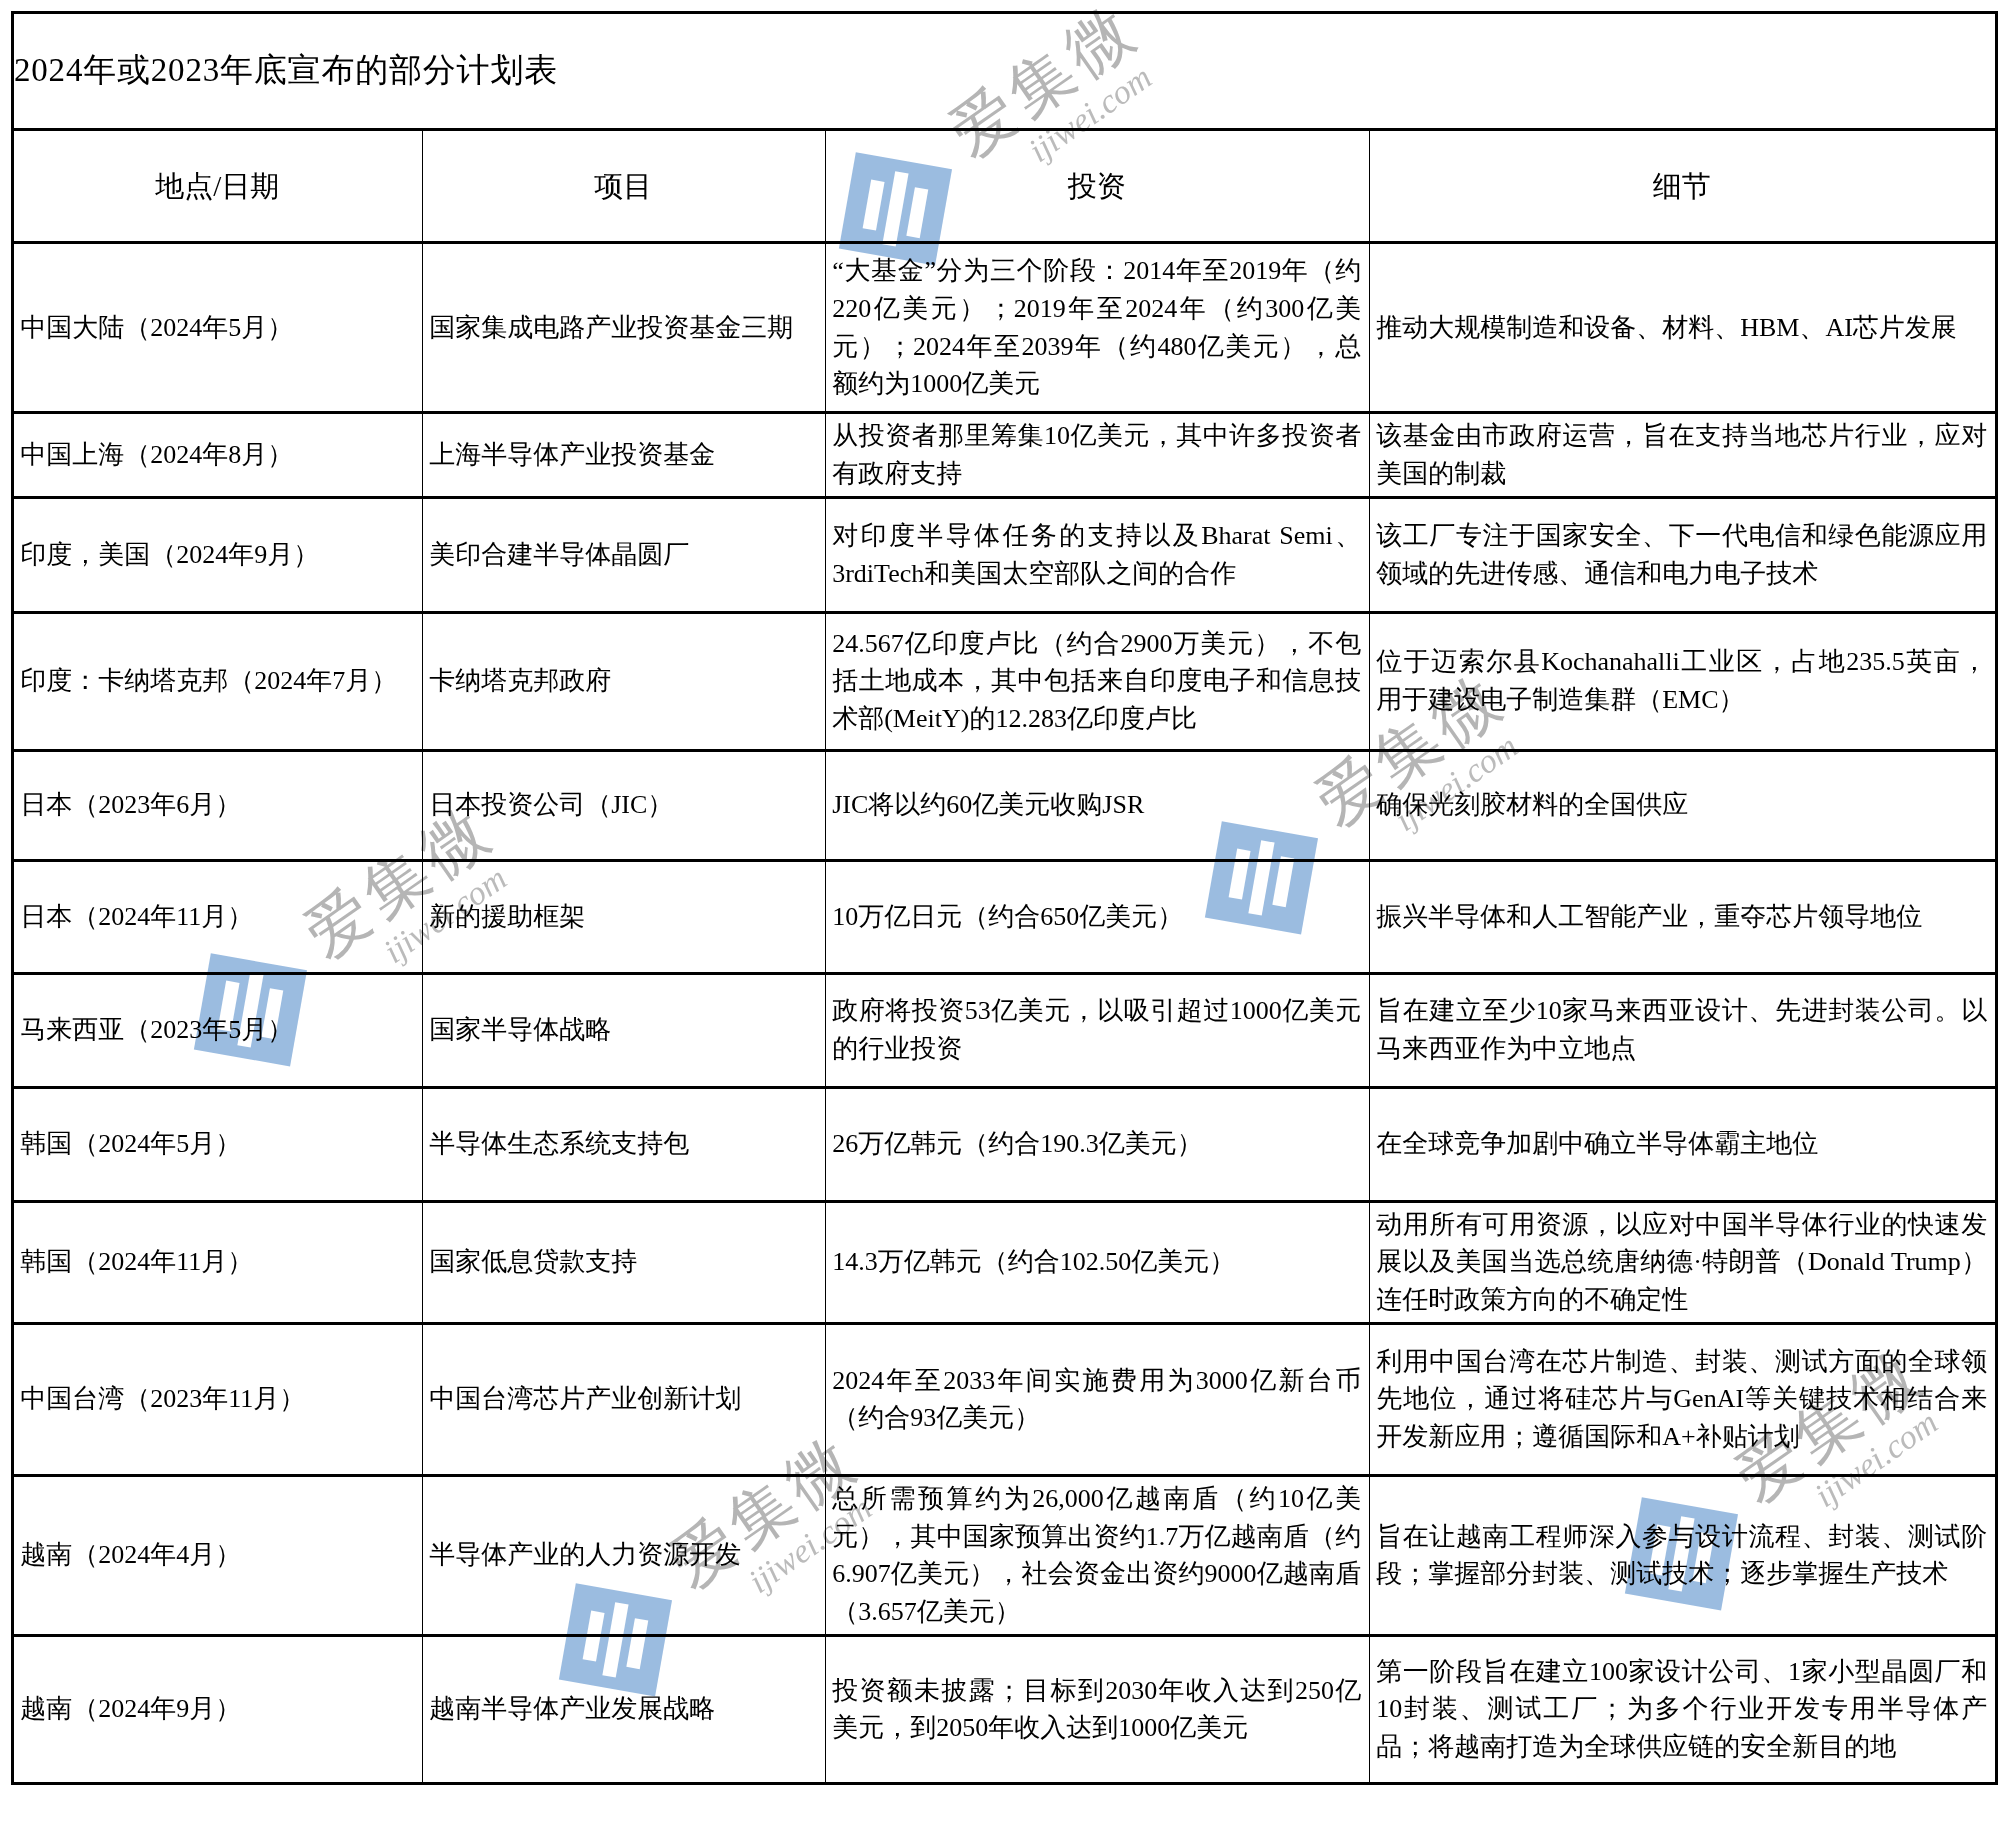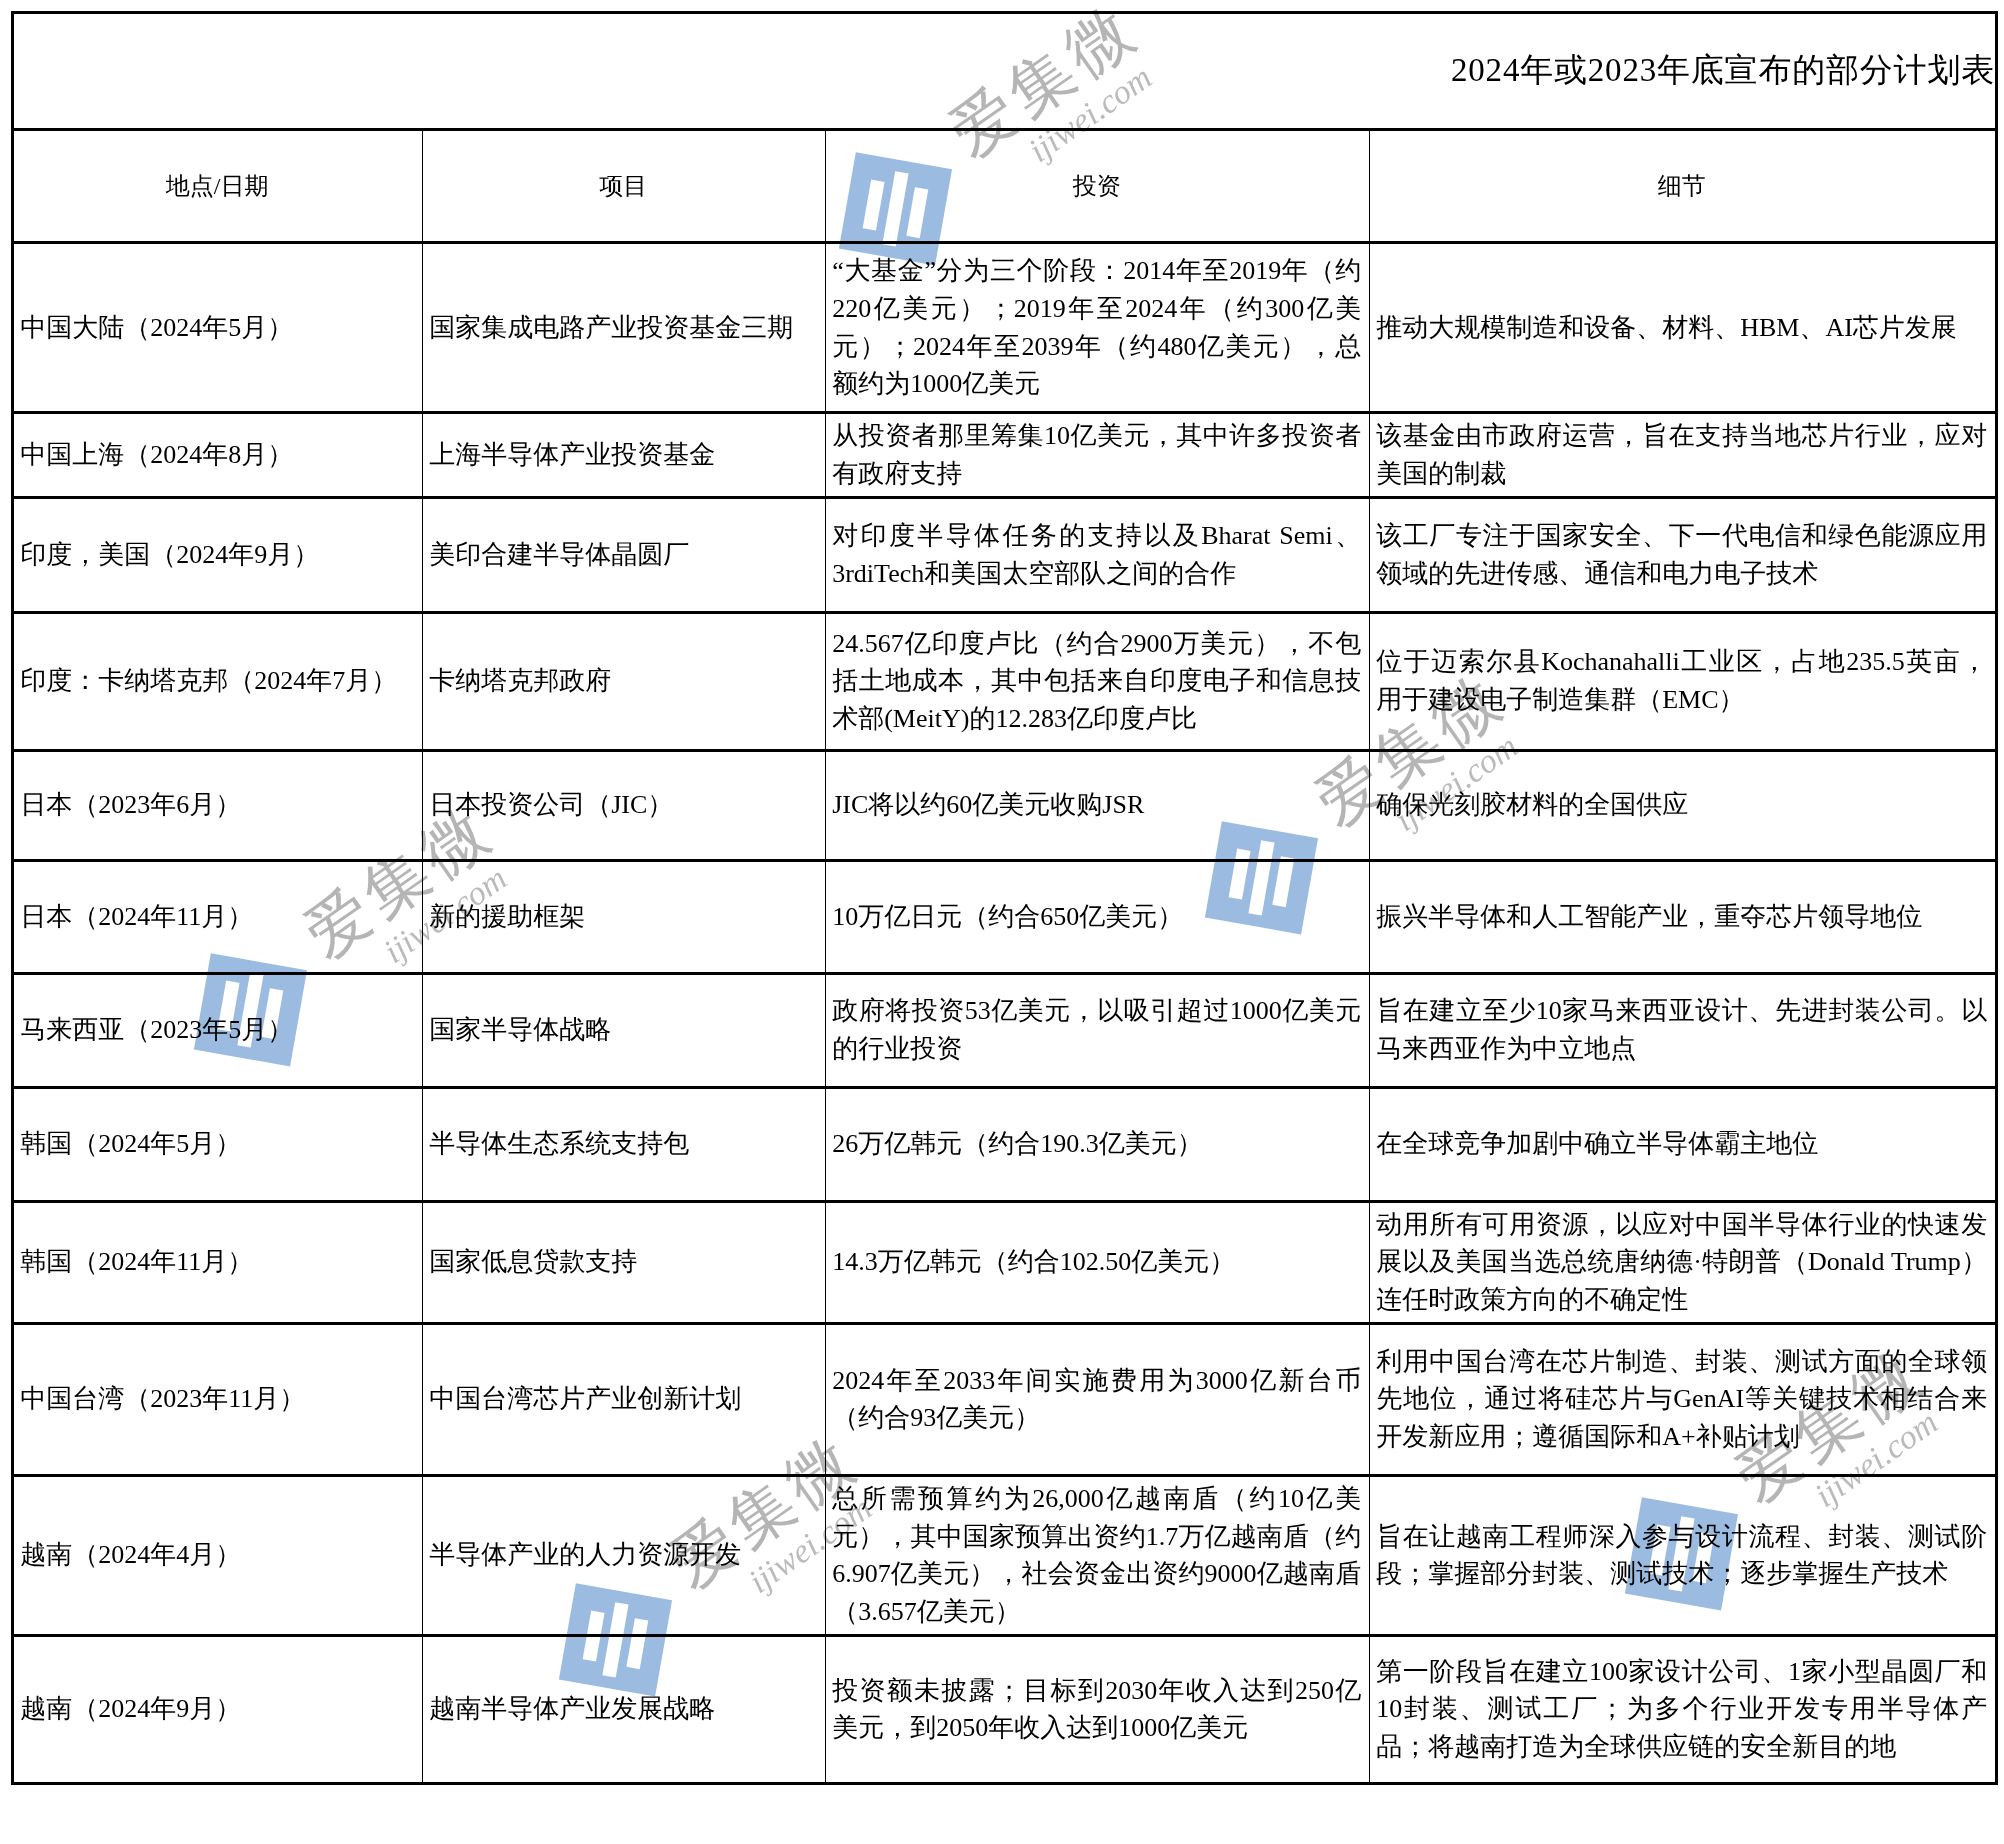--- a/index.html
+++ b/index.html
@@ -26,23 +26,23 @@
     border:3.9px solid #000;
   }
   .plan-table td{
     border-left:1.6px solid #000;border-right:1.6px solid #000;
     border-top:3.9px solid #000;border-bottom:3.9px solid #000;
     vertical-align:middle;padding:3.1px 7.8px 3.1px 6.2px;
     font-size:26px;line-height:1.45;word-break:break-word;
     background:transparent;
   }
   td.title-cell{
-    text-align:right;font-size:33px;letter-spacing:0.8px;padding:7.8px 0;
-  }
-  tr.header-row td{text-align:center;font-size:24px;}
+    text-align:left;font-size:33px;letter-spacing:0.8px;padding:7.8px 0;
+  }
+  tr.header-row td{text-align:center;font-size:29px;}
   td.cell-investment,td.cell-details{
     text-align:justify;text-justify:inter-ideograph;
   }
 </style>
 </head>
 <body>
 
 <div class="page">
   <div class="watermark-layer" id="watermark-layer">
       <div class="watermark" style="left: 801px; top: 70px;">

